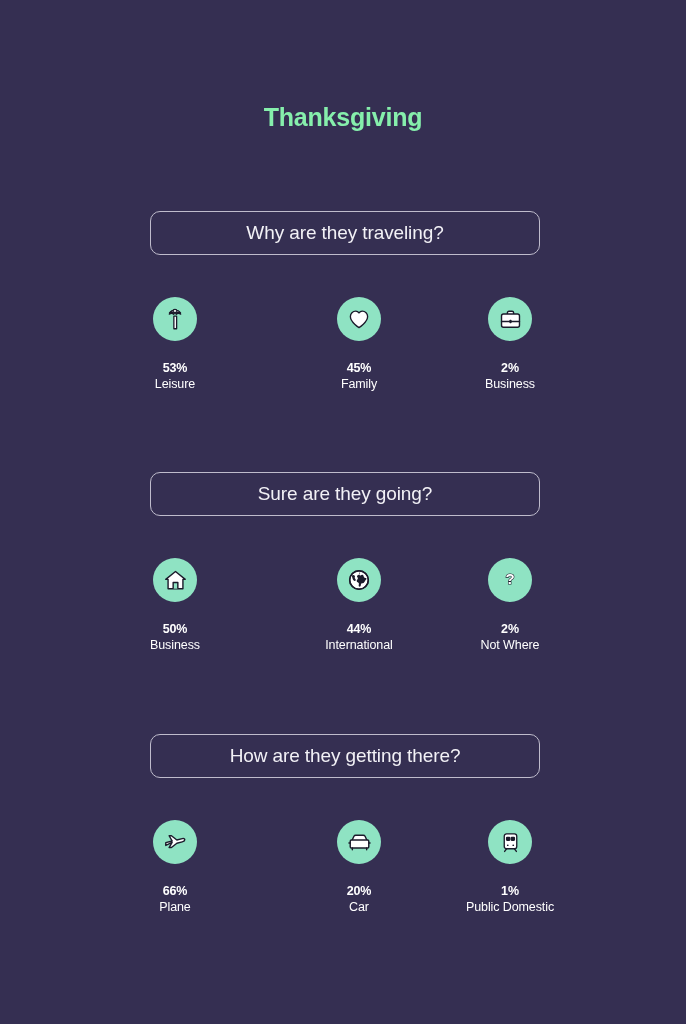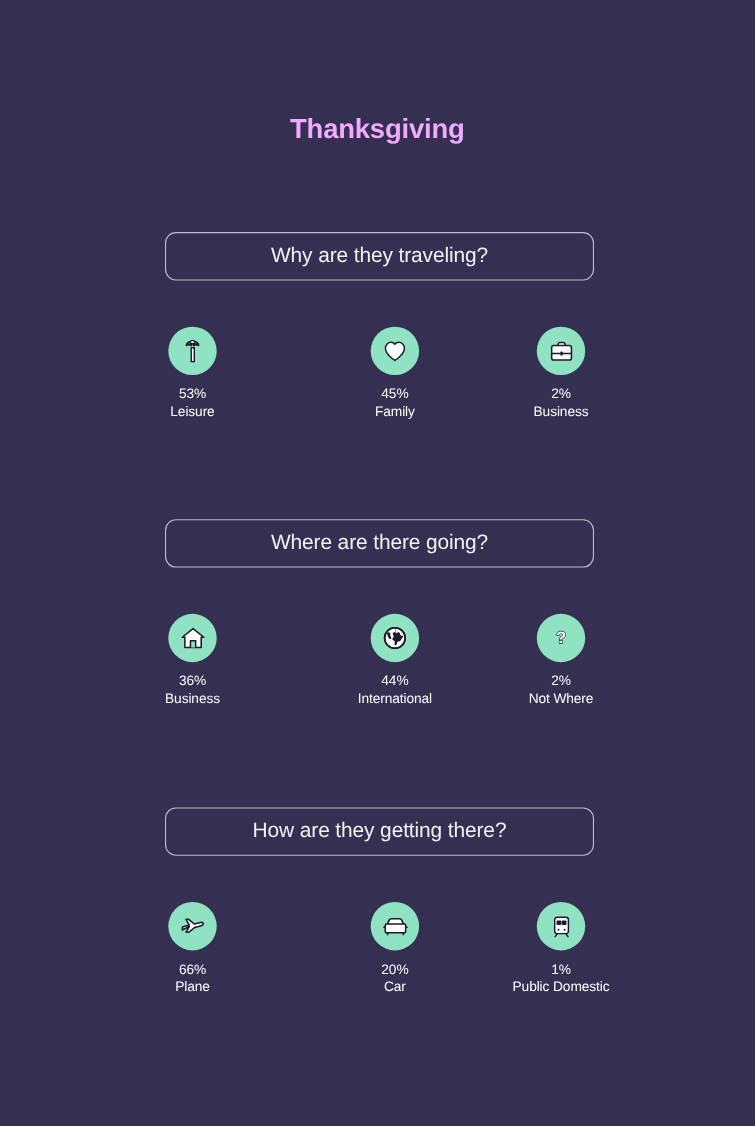--- a/index.html
+++ b/index.html
@@ -18,21 +18,21 @@
     width: 686px;
     height: 1024px;
     background: #352F52;
   }
   .title {
     position: absolute;
     top: 103px;
     left: 0;
     width: 686px;
     text-align: center;
-    color: #f0abfc;
+    color: #86efac;
     font-size: 25px;
     font-weight: bold;
     letter-spacing: -0.2px;
   }
   .section {
     position: absolute;
     left: 150px;
     width: 390px;
   }
   .section-1 { top: 211px; }
@@ -80,24 +80,24 @@
     background: #8FE3C3;
     margin: 0 auto;
     display: flex;
     align-items: center;
     justify-content: center;
   }
   .icon-circle svg {
     display: block;
   }
   .stat-value {
-    margin-top: 9px;
+    margin-top: 19px;
     color: #FFFFFF;
     font-size: 12.5px;
-    font-weight: normal;
+    font-weight: bold;
     line-height: 16px;
     letter-spacing: -0.1px;
   }
   .stat-label {
     color: #FFFFFF;
     font-size: 12.5px;
     font-weight: normal;
     line-height: 16px;
     letter-spacing: -0.1px;
     white-space: nowrap;
@@ -156,32 +156,32 @@
         </div>
         <div class="stat-value">2%</div>
         <div class="stat-label">Business</div>
       </div>
 
     </div>
   </div>
 
   <div class="section section-2">
     <div class="question-box">
-      <span class="question-text">Where are there going?</span>
+      <span class="question-text">Sure are they going?</span>
     </div>
     <div class="stats-row">
 
       <div class="stat stat-a">
         <div class="icon-circle">
           <svg width="25" height="25" viewBox="0 0 32 32">
             <path d="M16 4.5 L3.5 14.5 L6.5 14.5 L6.5 26.5 L25.5 26.5 L25.5 14.5 L28.5 14.5 Z" fill="#FFFFFF" stroke="#1B1B2B" stroke-width="1.8" stroke-linejoin="round"></path>
             <path d="M13 26.5 L13 18.5 L19 18.5 L19 26.5" fill="#8FE3C3" stroke="#1B1B2B" stroke-width="1.8" stroke-linejoin="round"></path>
           </svg>
         </div>
-        <div class="stat-value">36%</div>
+        <div class="stat-value">50%</div>
         <div class="stat-label">Business</div>
       </div>
 
       <div class="stat stat-b">
         <div class="icon-circle">
           <svg width="26" height="26" viewBox="0 0 32 32">
             <circle cx="16" cy="16" r="11.5" fill="#FFFFFF" stroke="#1B1B2B" stroke-width="1.8"></circle>
             <g fill="#1B1B2B">
               <path d="M7.2 10.5 C8.6 9.2 10 9.6 10.8 10.8 C11.4 11.8 10.6 12.6 10.8 13.6 C11 14.6 12.2 15 12 16.2 C11.8 17.4 10 17.4 9.2 16.4 C8.2 15.2 7.6 13 7.2 10.5 Z"></path>
               <path d="M17.5 5.2 C18.6 6.4 18.2 7.6 17.4 8.4 C16.6 9.2 15.4 9 15 10 C14.6 11 15.6 11.8 16.6 11.6 C18 11.3 18.8 9.8 20 10.4 C21.2 11 20.6 12.6 21.6 13.4 C22.6 14.2 24 13.6 24.6 14.6 C25.2 15.6 24 16.6 23 17.6 C22 18.6 21.6 20.2 20.4 20.6 C19.2 21 18.4 19.8 17.4 20.4 C16.4 21 16.8 22.4 16.2 23.4 C15.6 24.4 14.4 24.4 14 23.4 C13.4 22 14.4 21 14 19.8 C13.6 18.6 12 18.6 11.6 17.4 C11.2 16.2 12.6 15.6 12.8 14.4 C13 13 11.6 12.6 12 11.2 C12.4 9.6 14.6 9.4 15.2 7.8 C15.6 6.6 16.2 5.6 17.5 5.2 Z" opacity="0"></path>

